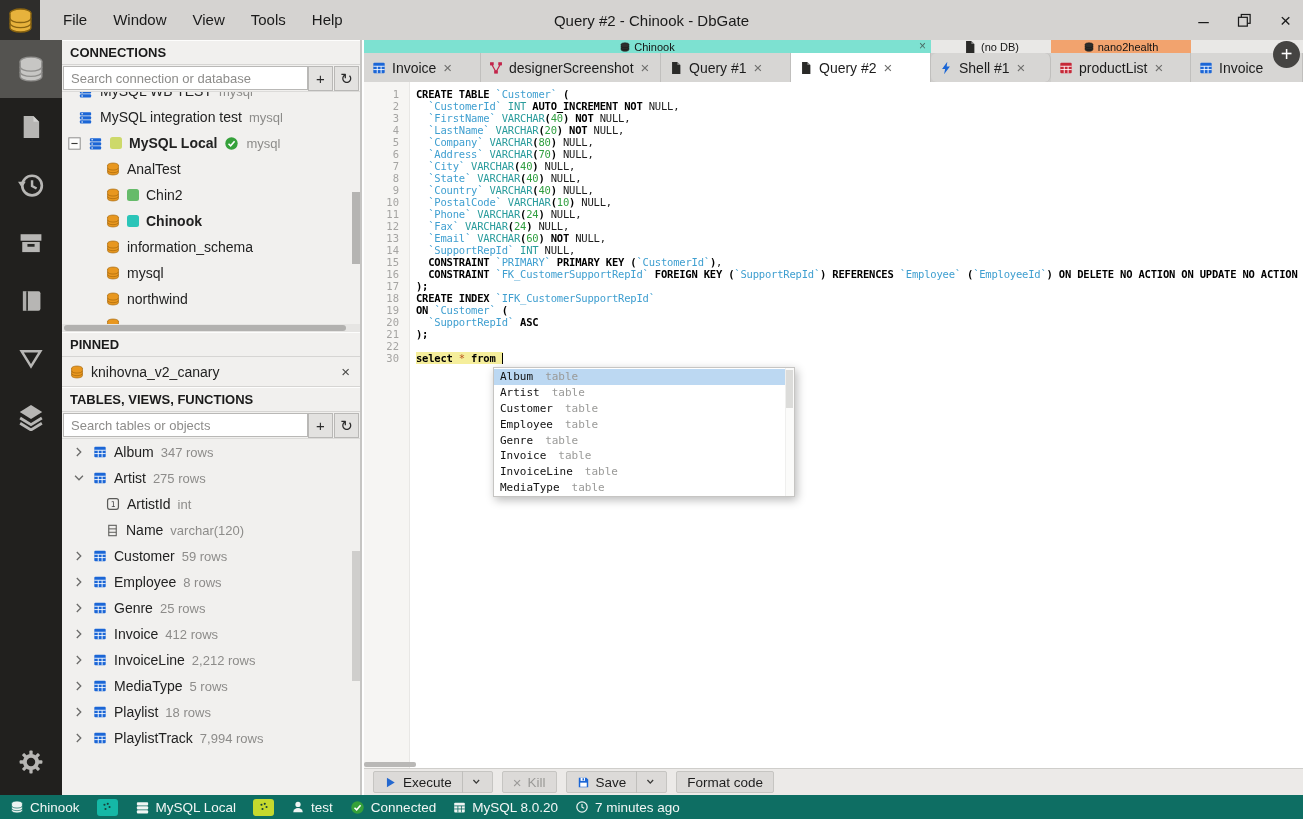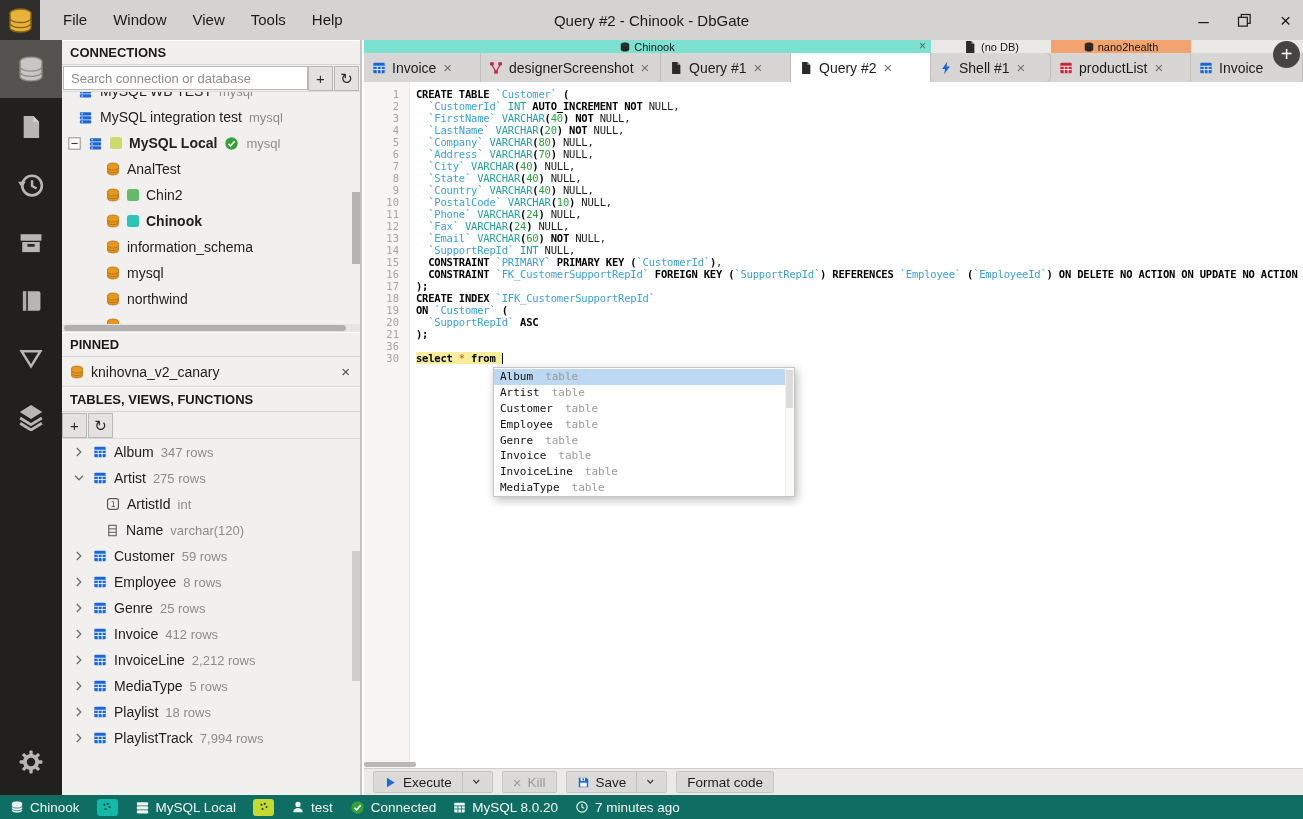--- a/index.html
+++ b/index.html
@@ -380,20 +380,21 @@
               <path d="M1.8 6.7c0 1.4 2.8 2.5 6.2 2.5s6.2-1.1 6.2-2.5M1.8 9.7c0 1.4 2.8 2.5 6.2 2.5s6.2-1.1 6.2-2.5" fill="none" stroke="#a9680a" stroke-width=".8"></path>
             </svg>
           </span>
           <span class="nm">knihovna_v2_canary</span>
           <span class="px">×</span>
         </div>
       </div>
 
     <div class="widget-header">TABLES, VIEWS, FUNCTIONS</div>
     <div class="search-row">
+      <input placeholder="Search tables or objects" style="">
       <div class="sq-btn">+</div>
       <div class="sq-btn">↻</div>
     </div>
     <div class="obj-tree" id="objtree">
         <div class="tree-row row-table">
           <span class="chev">
             <svg width="14" height="14" viewBox="0 0 16 16" xmlns="http://www.w3.org/2000/svg">
               <polyline points="5.5,3.5 10,8 5.5,12.5" fill="none" stroke="#6b6b69" stroke-width="1.5"></polyline>
             </svg>
           </span>
@@ -758,21 +759,21 @@
           <div>12</div>
           <div>13</div>
           <div>14</div>
           <div>15</div>
           <div>16</div>
           <div>17</div>
           <div>18</div>
           <div>19</div>
           <div>20</div>
           <div>21</div>
-          <div>36</div>
+          <div>22</div>
           <div>30</div>
         </div>
       <div class="code" id="code"><div class="line"><span class="k">CREATE TABLE</span><span class="p"> </span><span class="i">`Customer`</span><span class="k"> (</span></div><div class="line"><span class="p">  </span><span class="i">`CustomerId`</span><span class="p"> </span><span class="t">INT</span><span class="p"> </span><span class="k">AUTO_INCREMENT NOT</span><span class="p"> NULL,</span></div><div class="line"><span class="p">  </span><span class="i">`FirstName`</span><span class="p"> </span><span class="t">VARCHAR</span><span class="k">(</span><span class="n">40</span><span class="k">)</span><span class="p"> </span><span class="k">NOT</span><span class="p"> NULL,</span></div><div class="line"><span class="p">  </span><span class="i">`LastName`</span><span class="p"> </span><span class="t">VARCHAR</span><span class="k">(</span><span class="n">20</span><span class="k">)</span><span class="p"> </span><span class="k">NOT</span><span class="p"> NULL,</span></div><div class="line"><span class="p">  </span><span class="i">`Company`</span><span class="p"> </span><span class="t">VARCHAR</span><span class="k">(</span><span class="n">80</span><span class="k">)</span><span class="p"> NULL,</span></div><div class="line"><span class="p">  </span><span class="i">`Address`</span><span class="p"> </span><span class="t">VARCHAR</span><span class="k">(</span><span class="n">70</span><span class="k">)</span><span class="p"> NULL,</span></div><div class="line"><span class="p">  </span><span class="i">`City`</span><span class="p"> </span><span class="t">VARCHAR</span><span class="k">(</span><span class="n">40</span><span class="k">)</span><span class="p"> NULL,</span></div><div class="line"><span class="p">  </span><span class="i">`State`</span><span class="p"> </span><span class="t">VARCHAR</span><span class="k">(</span><span class="n">40</span><span class="k">)</span><span class="p"> NULL,</span></div><div class="line"><span class="p">  </span><span class="i">`Country`</span><span class="p"> </span><span class="t">VARCHAR</span><span class="k">(</span><span class="n">40</span><span class="k">)</span><span class="p"> NULL,</span></div><div class="line"><span class="p">  </span><span class="i">`PostalCode`</span><span class="p"> </span><span class="t">VARCHAR</span><span class="k">(</span><span class="n">10</span><span class="k">)</span><span class="p"> NULL,</span></div><div class="line"><span class="p">  </span><span class="i">`Phone`</span><span class="p"> </span><span class="t">VARCHAR</span><span class="k">(</span><span class="n">24</span><span class="k">)</span><span class="p"> NULL,</span></div><div class="line"><span class="p">  </span><span class="i">`Fax`</span><span class="p"> </span><span class="t">VARCHAR</span><span class="k">(</span><span class="n">24</span><span class="k">)</span><span class="p"> NULL,</span></div><div class="line"><span class="p">  </span><span class="i">`Email`</span><span class="p"> </span><span class="t">VARCHAR</span><span class="k">(</span><span class="n">60</span><span class="k">)</span><span class="p"> </span><span class="k">NOT</span><span class="p"> NULL,</span></div><div class="line"><span class="p">  </span><span class="i">`SupportRepId`</span><span class="p"> </span><span class="t">INT</span><span class="p"> NULL,</span></div><div class="line"><span class="p">  </span><span class="k">CONSTRAINT</span><span class="p"> </span><span class="i">`PRIMARY`</span><span class="p"> </span><span class="k">PRIMARY KEY (</span><span class="i">`CustomerId`</span><span class="k">)</span><span class="p">,</span></div><div class="line"><span class="p">  </span><span class="k">CONSTRAINT</span><span class="p"> </span><span class="i">`FK_CustomerSupportRepId`</span><span class="p"> </span><span class="k">FOREIGN KEY (</span><span class="i">`SupportRepId`</span><span class="k">) REFERENCES</span><span class="p"> </span><span class="i">`Employee`</span><span class="p"> </span><span class="k">(</span><span class="i">`EmployeeId`</span><span class="k">) ON DELETE NO ACTION ON UPDATE NO ACTION</span></div><div class="line"><span class="k">);</span></div><div class="line"><span class="k">CREATE INDEX</span><span class="p"> </span><span class="i">`IFK_CustomerSupportRepId`</span></div><div class="line"><span class="k">ON</span><span class="p"> </span><span class="i">`Customer`</span><span class="k"> (</span></div><div class="line"><span class="p">  </span><span class="i">`SupportRepId`</span><span class="p"> </span><span class="k">ASC</span></div><div class="line"><span class="k">);</span></div><div class="line">&nbsp;</div><div class="line"><span class="hl"><span class="k">select</span><span class="p"> </span><span class="r">*</span><span class="p"> </span><span class="k">from</span><span class="p"> </span><span class="caret"></span></span></div></div>
       <div class="ed-hthumb"></div>
     </div>
     <div class="toolbar" id="toolbar">
         <div class="tb-btn">
           <div class="tb-main">
             <span class="ico" style="display: inline-flex; align-items: center;">
               <svg width="13" height="13" viewBox="0 0 16 16" xmlns="http://www.w3.org/2000/svg">

